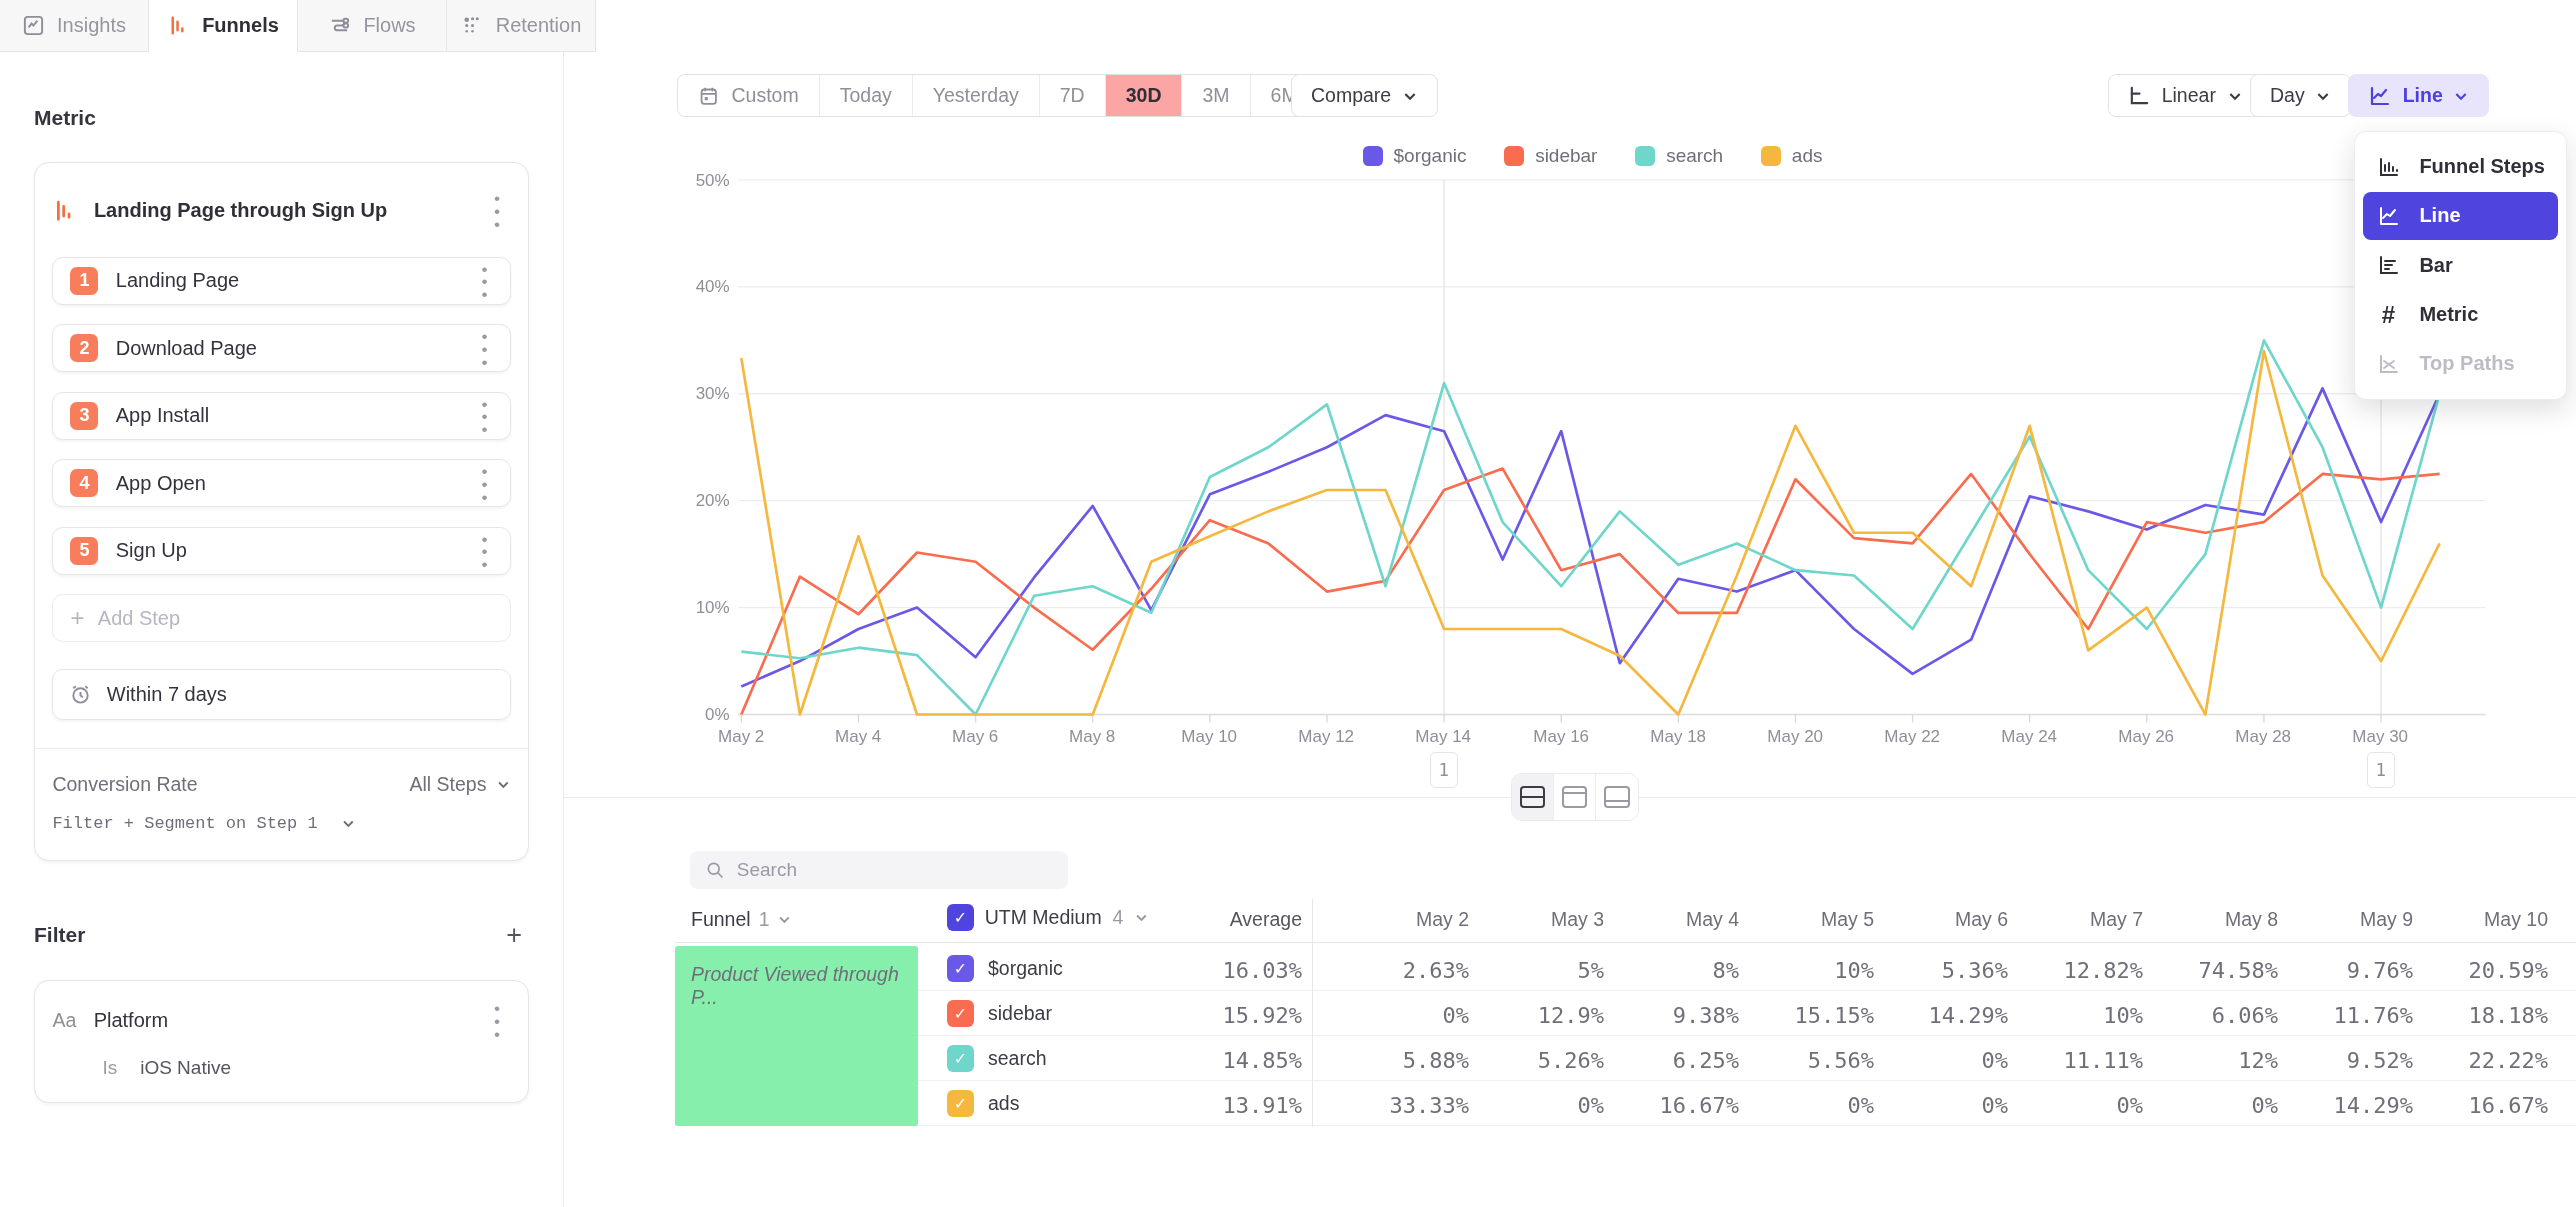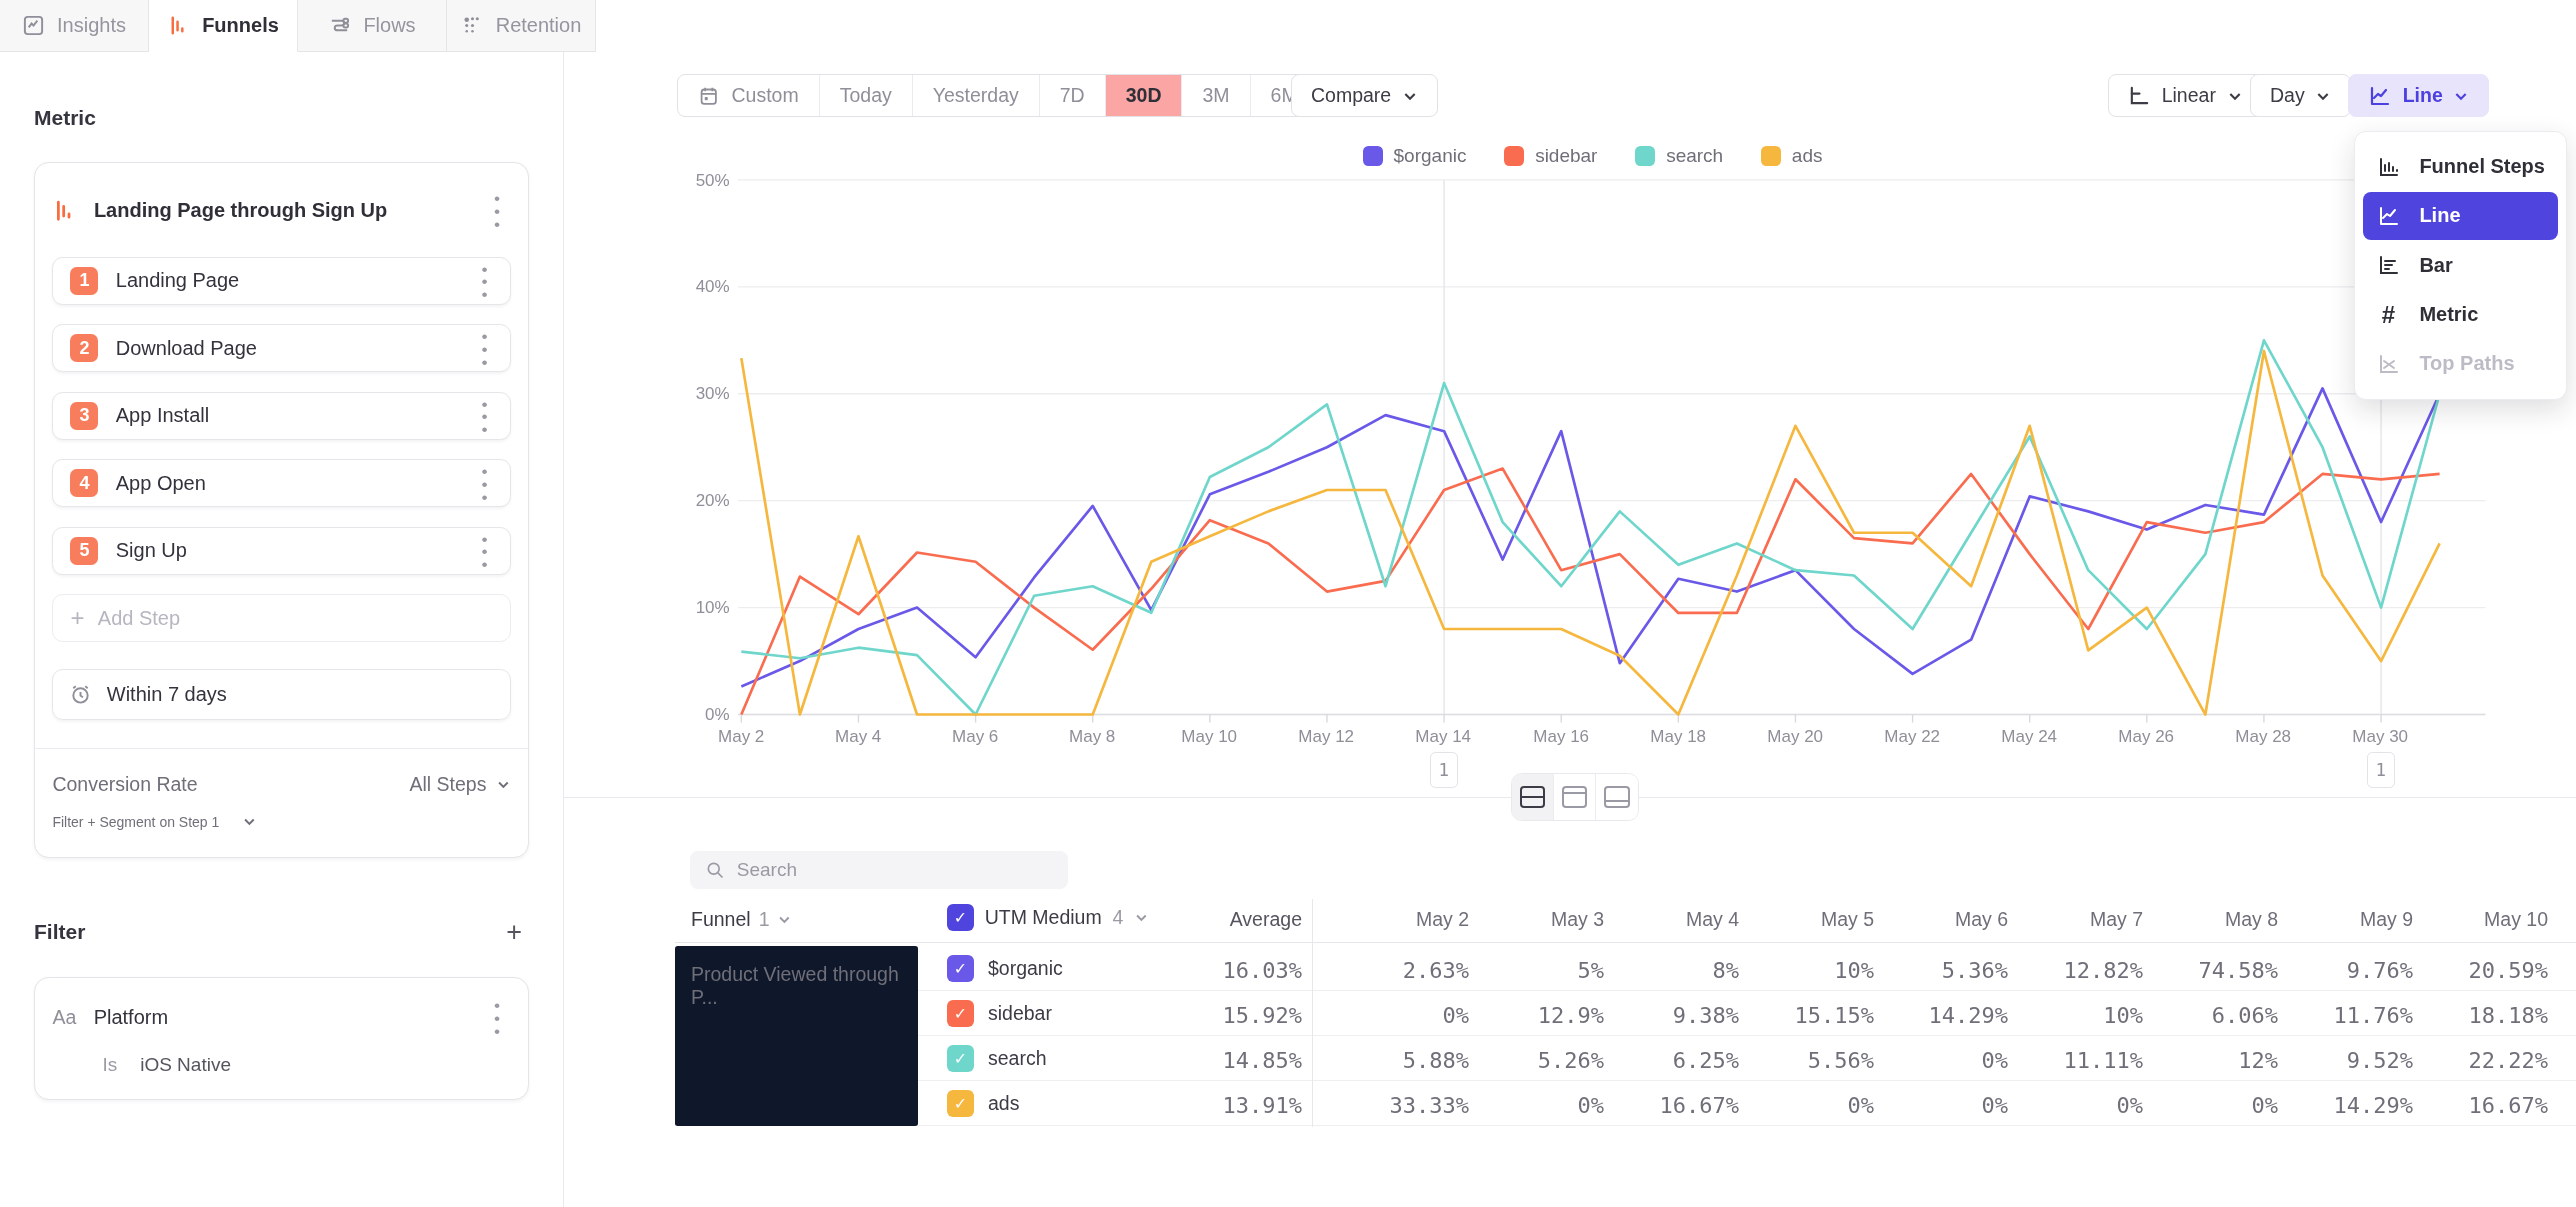--- a/index.html
+++ b/index.html
@@ -44,21 +44,21 @@
   .advanced { color:#9a9aa4; font-size:19px; display:flex; align-items:center; gap:8px; cursor:pointer; }
   .window-card { display:flex; align-items:center; height:51px; margin:0 17px 28px 17px;
     border:0.7px solid #e6e6ea; border-radius:10.7px; padding:0 16px; gap:14.8px; font-size:20px; color:#33333d;
     box-shadow:0 1.3px 2.7px rgba(30,30,40,.05); cursor:pointer; }
   .window-card .clock { color:#8f8f99; display:flex; }
   .metric-divider { border-top:0.7px solid #ececf0; margin:0; }
   .cr-row { display:flex; align-items:center; padding:24px 17.4px 5.4px 17.4px; }
   .cr-label { font-size:19.5px; color:#6f6f79; flex:1; }
   .cr-value { font-size:19.5px; color:#6f6f79; display:flex; gap:9.4px; align-items:center; cursor:pointer; }
   .fs-row { display:flex; align-items:center; padding:12px 17.4px 27px 17.4px; color:#6f6f79;
-    font-size:14px; gap:23px; cursor:pointer; }
+    font-size:17px; gap:23px; cursor:pointer;font-family:Liberation Mono, monospace; }
   .side-head { display:flex; align-items:center; margin-top:59px; }
   .side-head .section-label { flex:1; }
   .plus-btn { color:#55555f; font-size:27px; font-weight:normal; cursor:pointer; width:29.5px; text-align:center; }
   .prop-card { margin-top:29.5px; padding:20px 17.4px 23px 17.4px; }
   .prop-row { display:flex; align-items:center; }
   .aa { color:#8f8f99; font-size:19.5px; margin-right:17.4px; }
   .prop-name { flex:1; font-size:20px; color:#33333d; }
   .subfilter { display:flex; gap:23px; padding:17.4px 0 0 50px; font-size:19px; }
   .subfilter .op { color:#9a9aa4; }
   .subfilter .val { color:#55555f; }
@@ -121,22 +121,22 @@
     color:#fff; font-size:16px; cursor:pointer; }
   .th-avg { position:absolute; left:470px; width:157px; top:9.4px; text-align:right; font-size:19.5px; color:#55555f; }
   .vdiv { position:absolute; left:637px; top:0; height:228px; border-left:0.7px solid #e8e8ec; }
   .th-date { position:absolute; top:9.4px; width:134px; text-align:right; font-size:19.5px; color:#6f6f79; }
   .trow { position:absolute; left:0; right:0; height:45px; border-bottom:0.7px solid #efeff2; }
   .trow .cbox { position:absolute; left:272px; top:8.7px; }
   .trow .rname { position:absolute; left:313px; top:10.7px; font-size:19.5px; color:#3c3c46; }
   .mono { font-family:"DejaVu Sans Mono", monospace; font-size:22px; color:#6f6f79; }
   .trow .ravg { position:absolute; left:470px; width:157px; top:12px; text-align:right; }
   .trow .rval { position:absolute; top:12px; width:134px; text-align:right; }
-  .funnel-cell { position:absolute; left:0; top:47px; width:243px; height:180px; background:#0f172a;
-    border-radius:2.7px; padding:17.4px 16px; font-size:19.5px; color:#6f6f79; z-index:4; }
+  .funnel-cell { position:absolute; left:0; top:47px; width:243px; height:180px; background:#86efac;
+    border-radius:2.7px; padding:17.4px 16px; font-size:19.5px; color:#6f6f79; z-index:4;font-style:italic; }
 
   
   .menu { position:absolute; left:1790px; top:131px; width:213px; background:#fff; border:0.7px solid #ececf0;
     border-radius:12px; box-shadow:0 9.4px 27px rgba(30,30,45,.14); padding:9.4px 0; z-index:40; }
   .menu-item { display:flex; align-items:center; gap:17.4px; height:48px; margin:1.3px 8px; padding:0 12px;
     border-radius:8px; font-size:20px; color:#2f2f38; font-weight:bold; cursor:pointer; }
   .menu-item .micon { display:flex; color:#2f2f38; width:27px; justify-content:center; }
   .menu-item.selected { background:#5044df; color:#fff; }
   .menu-item.selected .micon { color:#fff; }
   .menu-item.disabled { color:#bcbcc6; cursor:default; }

